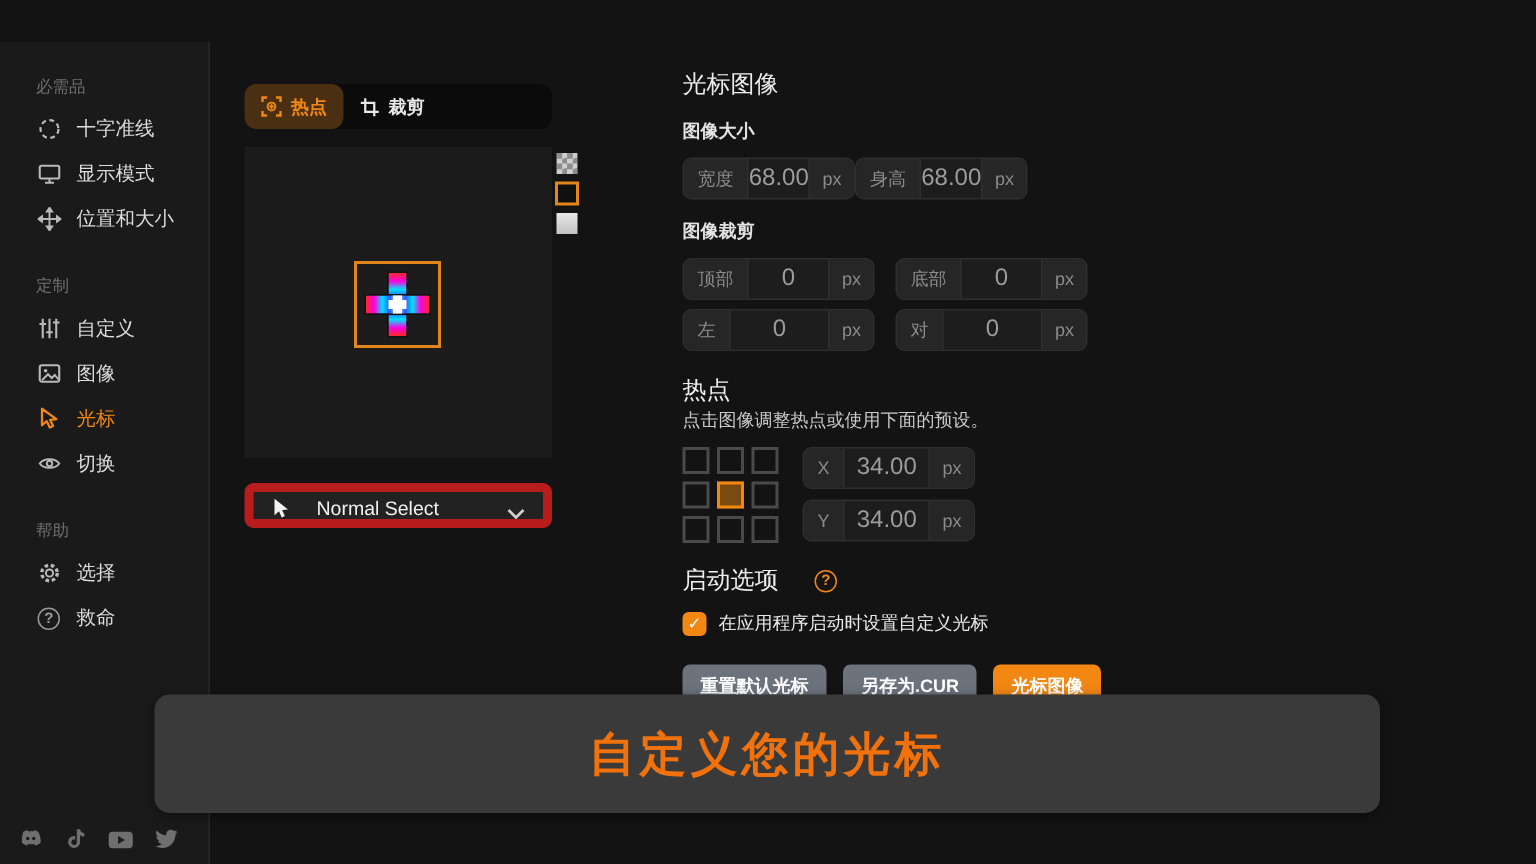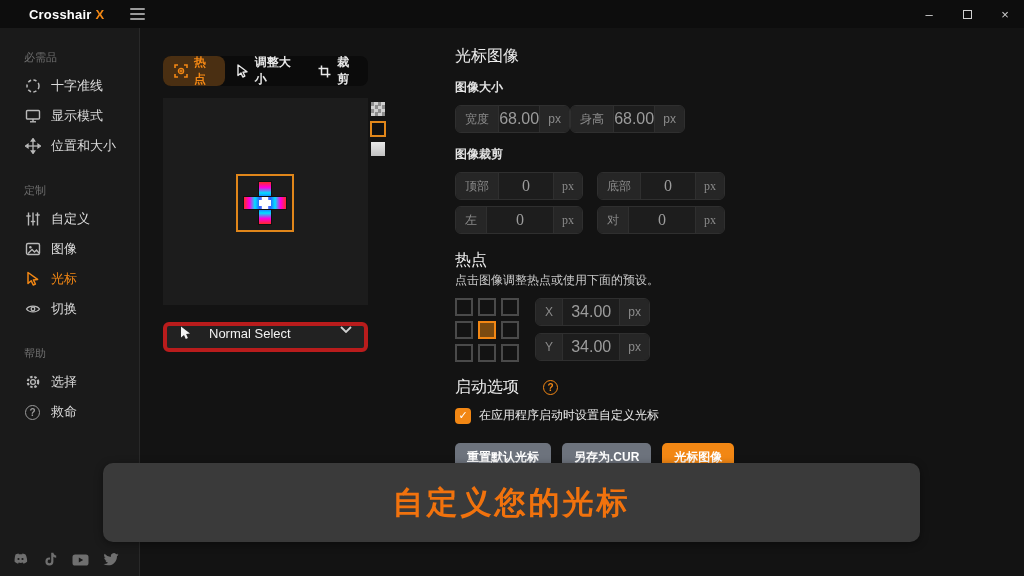--- a/index.html
+++ b/index.html
@@ -40,40 +40,40 @@
           background:linear-gradient(90deg,#ff2828 0%,#ff00e0 13%,#00e0ff 26%,#2a58ff 38%,#eef8ff 50%,#2a58ff 62%,#00e0ff 74%,#ff00e0 87%,#ff2828 100%); }
   .xh-c1 { position:absolute; left:19px; top:16px; width:6px; height:12px; background:#fff; }
   .xh-c2 { position:absolute; left:16px; top:19px; width:12px; height:6px; background:#fff; }
 
   .bgpick { position:absolute; left:371px; top:102px; display:flex; flex-direction:column; gap:5px; }
   .bgopt { width:14px; height:14px; cursor:pointer; }
   .bgopt.checker { background-image:conic-gradient(#cfcfcf 25%,#8d8d8d 0 50%,#cfcfcf 0 75%,#8d8d8d 0); background-size:7px 7px; }
   .bgopt.blackopt { background:#101010; border:2px solid #e0861a; width:16px; height:16px; margin-left:-1px; }
   .bgopt.whiteopt { background:linear-gradient(180deg,#e8e8e8,#c2c2c2); }
 
-  .dropdown { position:absolute; left:163px; top:322px; width:205px; height:30px; background:#222222; border:4px solid #b91c1c; border-radius:6px; display:flex; align-items:flex-start; cursor:pointer; }
+  .dropdown { position:absolute; left:163px; top:322px; width:205px; height:30px; background:#222222; border:6px solid #b91c1c; border-radius:6px; display:flex; align-items:flex-end; cursor:pointer; }
   .dropdown .cur-ic { margin-left:12px; }
   .dropdown .dd-label { margin-left:18px; font-size:13px; color:#f2f2f2; }
   .dropdown .chev { margin-left:auto; margin-right:12px; }
 
   
   .rpanel { position:absolute; left:455px; top:46px; width:280px; }
   .h2 { font-size:16px; color:#ededed; font-weight:normal; }
   .sublabel { font-size:12px; font-weight:bold; color:#e2e2e2; }
 
   .igroup { display:flex; align-items:stretch; height:28px; background:#1d1d1d; border:1px solid #2f2f2f; border-radius:6px; overflow:hidden; }
   .iglabel { display:flex; align-items:center; padding:0 9px; background:#262626; color:#8b8b8b; font-size:12px; border-right:1px solid #2f2f2f; white-space:nowrap; }
   .igvalue { flex:1; min-width:0; background:transparent; border:none; outline:none; text-align:center; color:#9c9c9c; font-size:16px; font-family:inherit; }
   .igunit { display:flex; align-items:center; padding:0 8px; background:#262626; color:#8b8b8b; font-size:12px; border-left:1px solid #2f2f2f; }
 
   .row { display:flex; }
   .size-row { margin-top:9px; }
   .size-row .igroup { width:115px; }
   .crop-row { gap:14px; }
-  .crop-row .igroup { width:128px;font-family:Liberation Serif, serif; }
+  .crop-row .igroup { width:128px; }
 
   .hs-desc { font-size:12px; color:#c9c9c9; margin-top:1px; }
   .hs-area { display:flex; margin-top:9px; }
   .hs-grid { display:grid; grid-template-columns:repeat(3,18px); grid-template-rows:repeat(3,18px); gap:5px; }
   .hs-cell { width:18px; height:18px; border:2px solid #4a4a4a; background:transparent; cursor:pointer; }
   .hs-cell.sel { border:2px solid #f28714; background:#7a4a10; }
   .hs-xy { margin-left:16px; display:flex; flex-direction:column; gap:7px; }
   .hs-xy .igroup { width:115px; }
 
   .startup-title { display:flex; align-items:center; gap:24px; }
@@ -91,37 +91,20 @@
   .banner { position:absolute; left:103px; top:463px; width:817px; height:79px; background:#3a3a3a; border-radius:10px; display:flex; align-items:center; justify-content:center; box-shadow:0 2px 8px rgba(0,0,0,.4); }
   .banner-text { font-size:31px; font-weight:bold; color:#f1720d; letter-spacing:3px; }
 
   svg { display:block; }
 </style>
 </head>
 <body>
 
 <div id="app">
 
-  <div class="titlebar">
-    <div class="brand">
-      <span>Crosshair</span><span class="x">X</span>
-    </div>
-    <div class="hamburger">
-        <span></span>
-        <span></span>
-        <span></span>
-      </div>
-    <div class="win-controls">
-      <div class="win-btn">–</div>
-      <div class="win-btn">
-          <span class="win-max-box"></span>
-        </div>
-      <div class="win-btn">×</div>
-    </div>
-  </div>
 
   <div class="sidebar">
     <div class="side-section-label">必需品</div>
 
     <div class="side-item">
       <span class="ic">
         <svg width="16" height="16" viewBox="0 0 16 16">
             <circle cx="8" cy="8" r="6" fill="none" stroke="#b9b9b9" stroke-width="1.5" stroke-dasharray="3.2 2.4"></circle>
           </svg>
       </span>
@@ -249,28 +232,20 @@
     <div class="tab active">
       <span>
         <svg width="14" height="14" viewBox="0 0 14 14">
             <path d="M1 4 V1 H4 M10 1 H13 V4 M13 10 V13 H10 M4 13 H1 V10" fill="none" stroke="#f28714" stroke-width="1.6"></path>
             <circle cx="7" cy="7" r="2.6" fill="none" stroke="#f28714" stroke-width="1.3"></circle>
             <line x1="7" y1="5.4" x2="7" y2="8.6" stroke="#f28714" stroke-width="1.2"></line>
             <line x1="5.4" y1="7" x2="8.6" y2="7" stroke="#f28714" stroke-width="1.2"></line>
           </svg>
       </span>
       <span>热点</span>
-    </div>
-    <div class="tab">
-      <span>
-        <svg width="13" height="14" viewBox="0 0 13 14">
-            <path d="M2 1 L2 11.5 L5 9 L6.8 13 L8.8 12 L7 8.2 L11 7.8 Z" fill="none" stroke="#e8e8e8" stroke-width="1.4" stroke-linejoin="round"></path>
-          </svg>
-      </span>
-      <span>调整大小</span>
     </div>
     <div class="tab">
       <span>
         <svg width="13" height="13" viewBox="0 0 13 13">
             <path d="M3.5 0.5 V9.5 H12.5 M0.5 3.5 H9.5 V12.5" fill="none" stroke="#e8e8e8" stroke-width="1.5"></path>
           </svg>
       </span>
       <span>裁剪</span>
     </div>
   </div>

